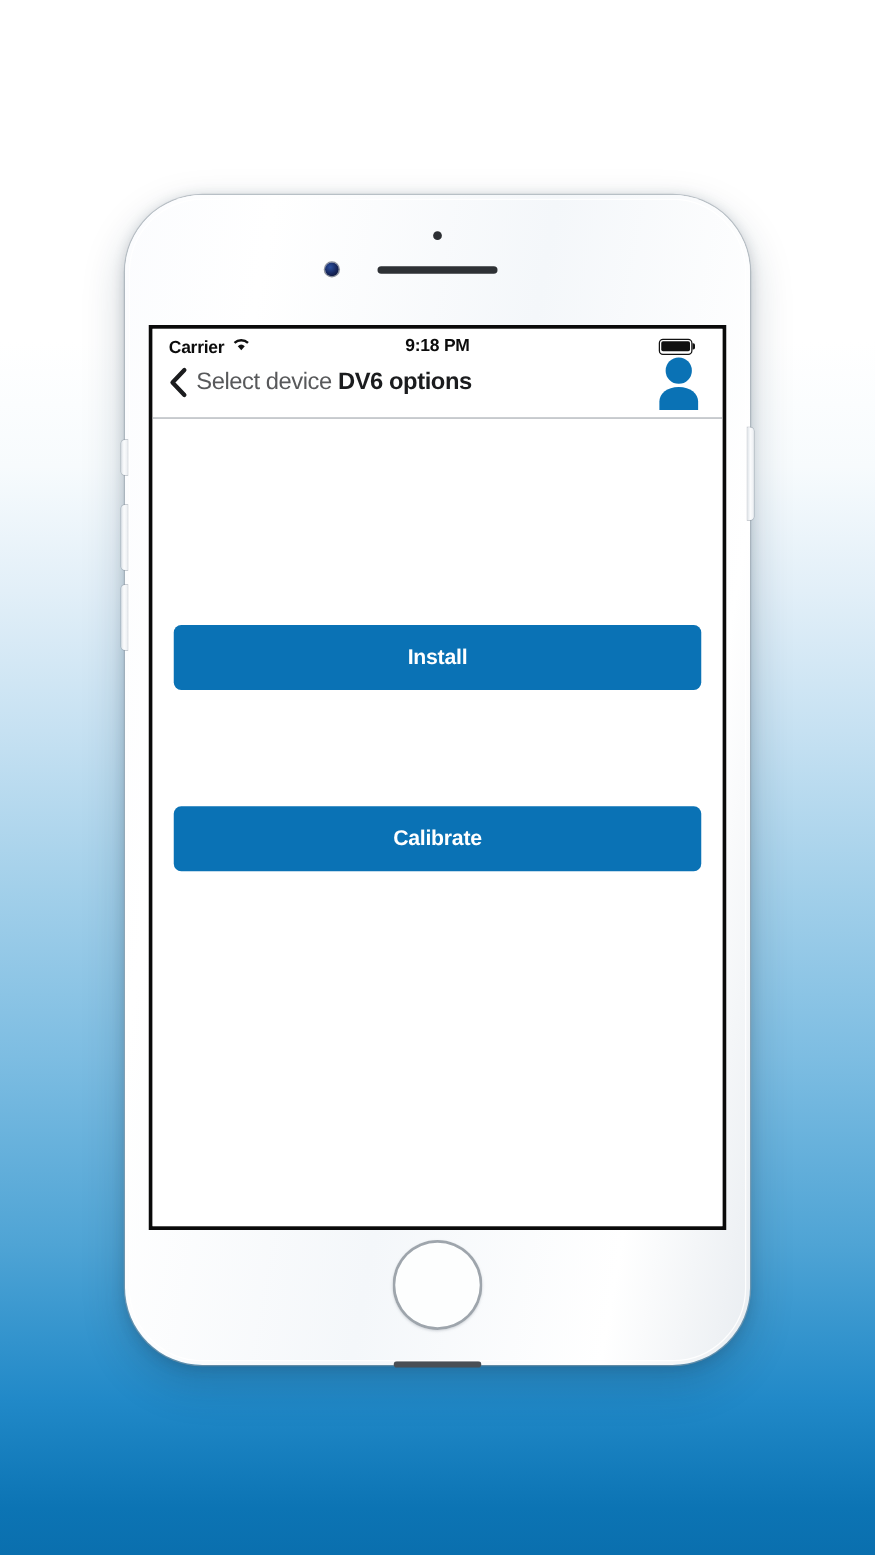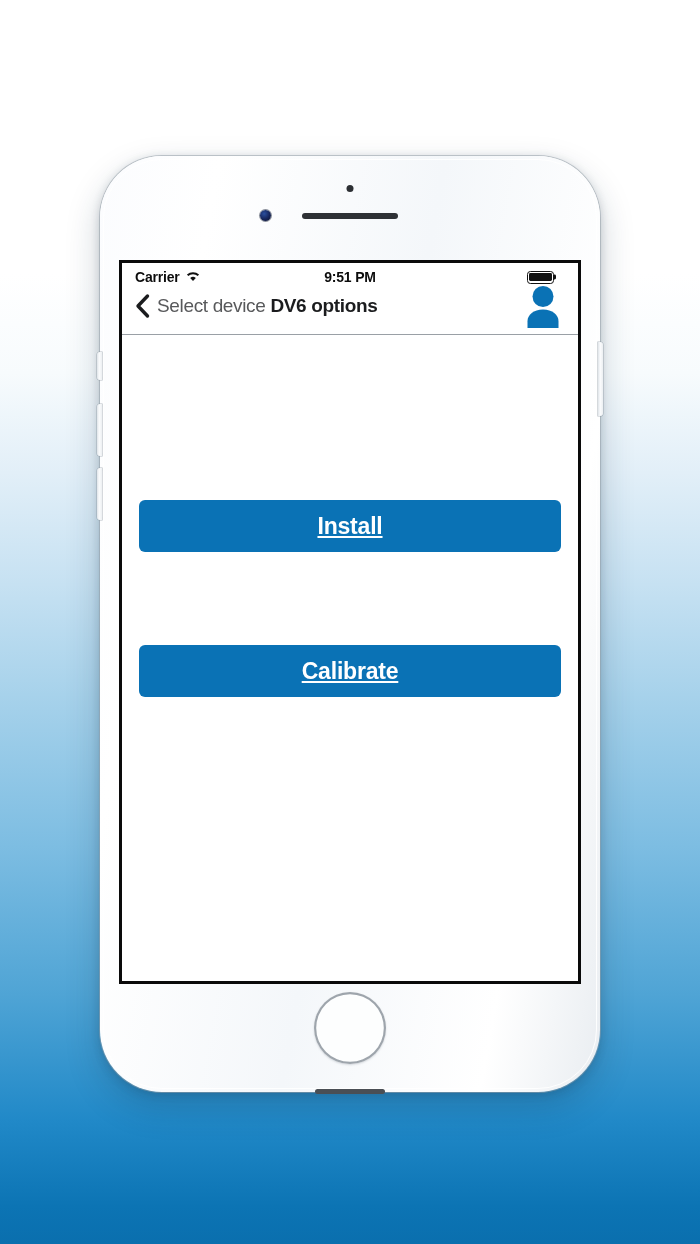--- a/index.html
+++ b/index.html
@@ -250,26 +250,25 @@
   }
   .action-button {
     display: block;
     width: 100%;
     height: 52px;
     border: none;
     border-radius: 6px;
     background: #0a72b5;
     color: #ffffff;
     font-family: "Liberation Sans", sans-serif;
-    font-size: 23px;
+    font-size: 17px;
     font-weight: 700;
     letter-spacing: -0.2px;
     cursor: pointer;
     padding: 0;
-    text-decoration: underline;
   }
 </style>
 </head>
 <body>
 
 <div id="backdrop"></div>
 
 <div id="phone">
 
   <div class="side-btn" id="btn-silent"></div>
@@ -288,21 +287,21 @@
         <div id="status-left">
           <span class="status-text">Carrier</span>
           <span>
             <svg width="16" height="12" viewBox="0 0 16 12" aria-hidden="true">
               <path d="M8 11.1 L5.2 7.9 a4.3 4.3 0 0 1 5.6 0 Z" fill="#111"></path>
               <path d="M8 4.15 a7.1 7.1 0 0 0 -4.75 1.82 L1.95 4.5 A9.0 9.0 0 0 1 8 2.2 a9.0 9.0 0 0 1 6.05 2.3 l-1.3 1.47 A7.1 7.1 0 0 0 8 4.15 Z" fill="#111"></path>
             </svg>
           </span>
         </div>
         <div id="status-center">
-          <span class="status-text">9:51 PM</span>
+          <span class="status-text">9:18 PM</span>
         </div>
         <div id="status-right">
           <span id="battery">
             <span id="battery-fill"></span>
             <span id="battery-cap"></span>
           </span>
         </div>
       </div>
 
       <div id="nav-bar">

